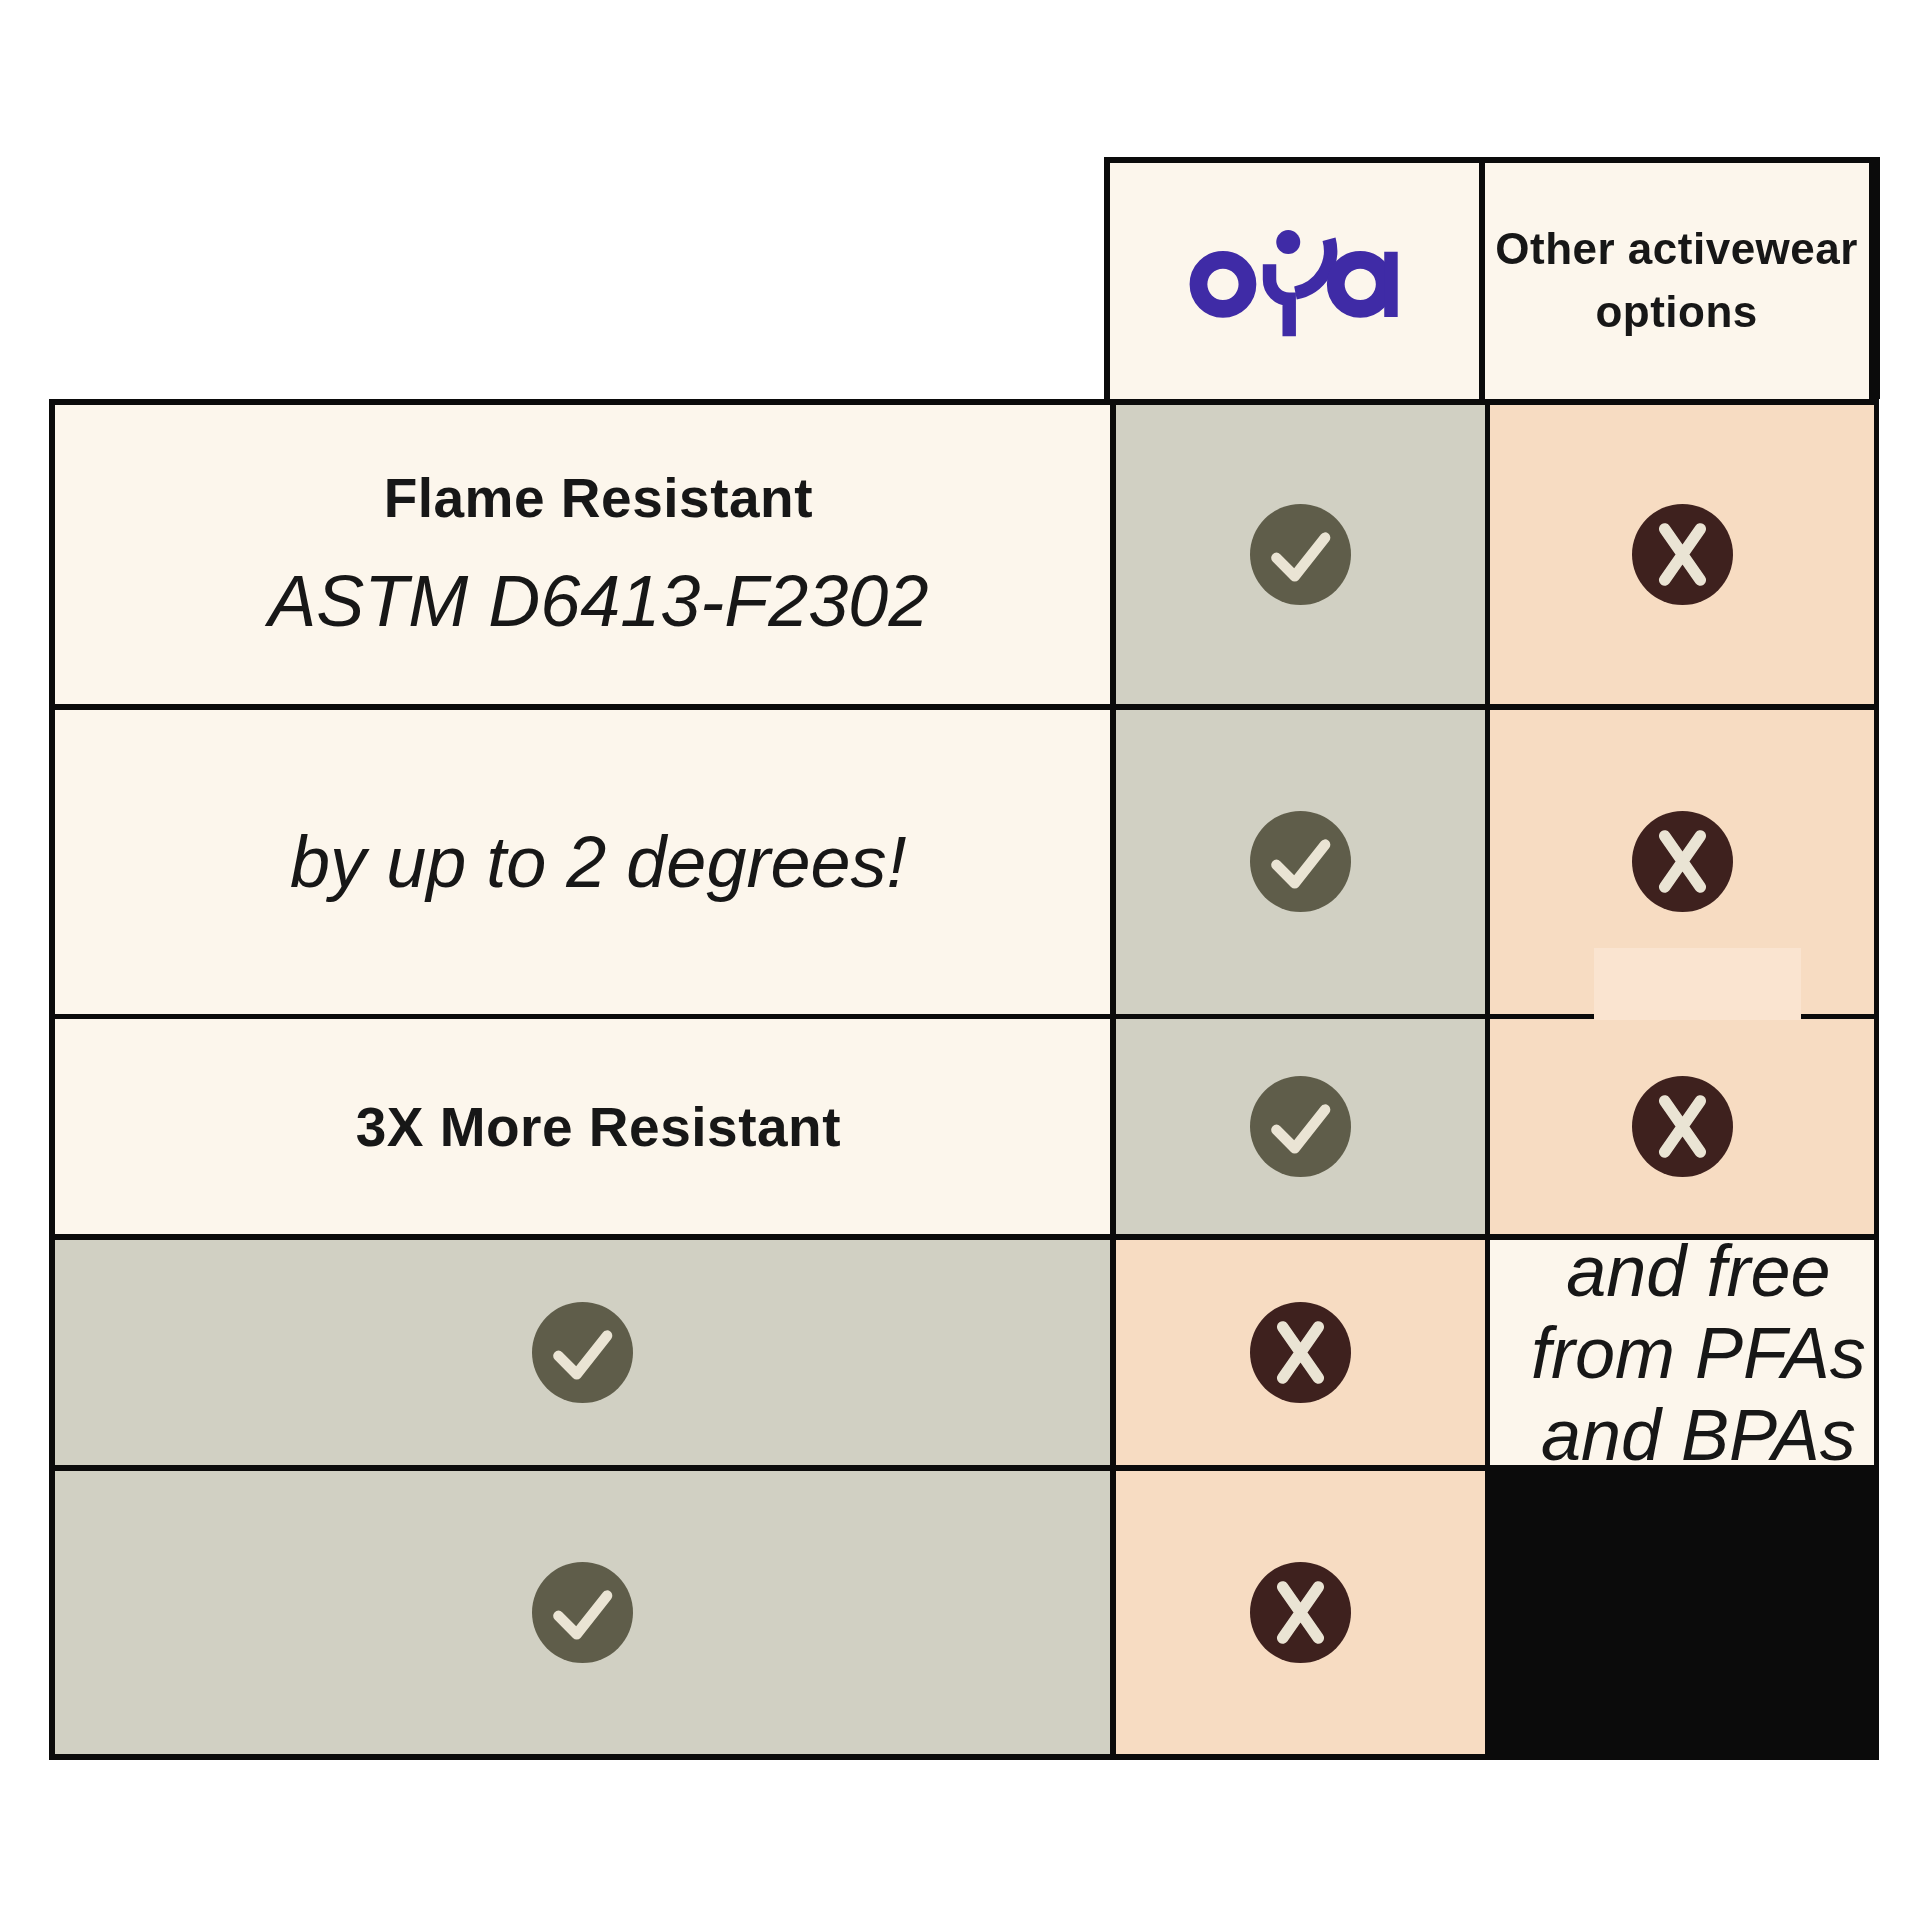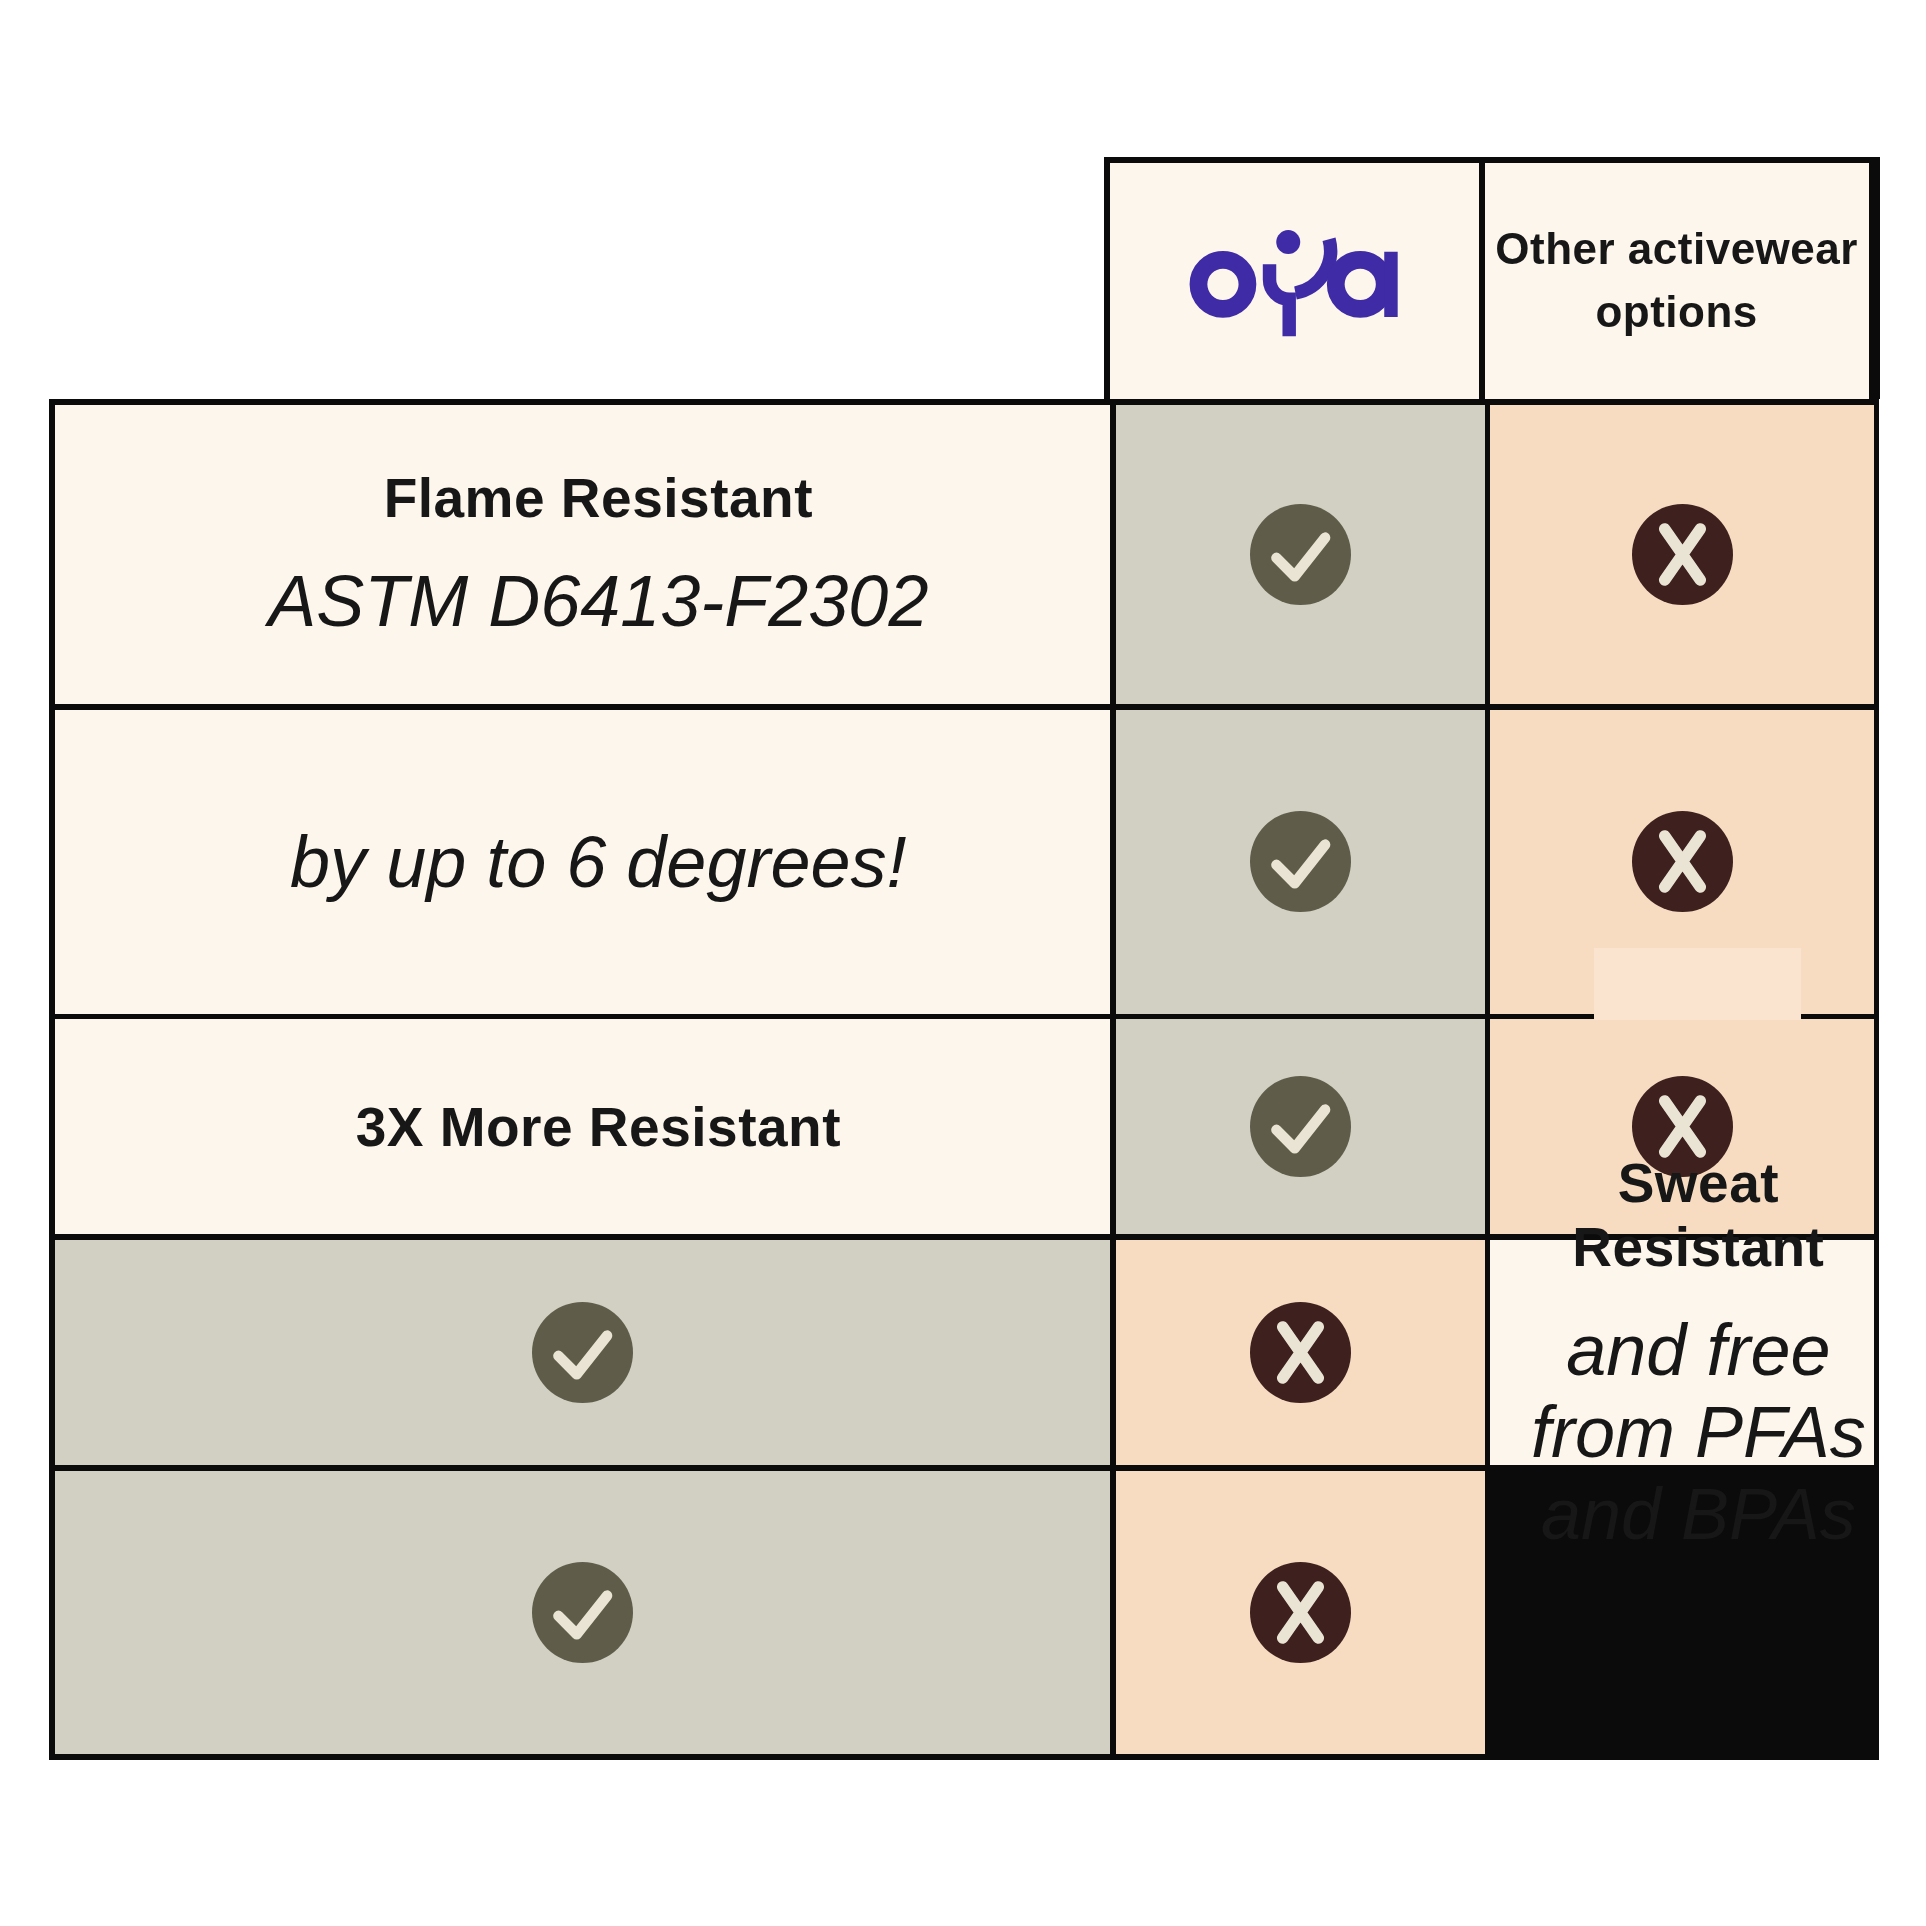--- a/index.html
+++ b/index.html
@@ -128,21 +128,21 @@
           <path d="M55 112 L93 150 L156 70" fill="none" stroke="#eae4d4" stroke-width="22" stroke-linecap="round" stroke-linejoin="round"></path>
         </svg>
       </div>
       <div class="cell other-cell">
         <svg width="101" height="101" viewBox="0 0 210 210">
           <circle cx="105" cy="105" r="105" fill="#3e211e"></circle>
           <path d="M68 52 L142 158 M142 52 L68 158" fill="none" stroke="#eae4d4" stroke-width="24" stroke-linecap="round"></path>
         </svg>
       </div>
       <div class="cell feature-cell">
-        <div class="feature-subtitle">by up to 6 degrees!</div>
+        <div class="feature-subtitle">by up to 2 degrees!</div>
       </div>
       <div class="cell brand-cell">
         <svg width="101" height="101" viewBox="0 0 210 210">
           <circle cx="105" cy="105" r="105" fill="#5f5d4a"></circle>
           <path d="M55 112 L93 150 L156 70" fill="none" stroke="#eae4d4" stroke-width="22" stroke-linecap="round" stroke-linejoin="round"></path>
         </svg>
       </div>
       <div class="cell other-cell">
         <svg width="101" height="101" viewBox="0 0 210 210">
           <circle cx="105" cy="105" r="105" fill="#3e211e"></circle>
@@ -170,21 +170,20 @@
           <path d="M55 112 L93 150 L156 70" fill="none" stroke="#eae4d4" stroke-width="22" stroke-linecap="round" stroke-linejoin="round"></path>
         </svg>
       </div>
       <div class="cell other-cell">
         <svg width="101" height="101" viewBox="0 0 210 210">
           <circle cx="105" cy="105" r="105" fill="#3e211e"></circle>
           <path d="M68 52 L142 158 M142 52 L68 158" fill="none" stroke="#eae4d4" stroke-width="24" stroke-linecap="round"></path>
         </svg>
       </div>
       <div class="cell feature-cell">
-        <div class="feature-title">Sweat Resistant</div>
         <div class="feature-subtitle">and free from PFAs and BPAs</div>
       </div>
       <div class="cell brand-cell">
         <svg width="101" height="101" viewBox="0 0 210 210">
           <circle cx="105" cy="105" r="105" fill="#5f5d4a"></circle>
           <path d="M55 112 L93 150 L156 70" fill="none" stroke="#eae4d4" stroke-width="22" stroke-linecap="round" stroke-linejoin="round"></path>
         </svg>
       </div>
       <div class="cell other-cell">
         <svg width="101" height="101" viewBox="0 0 210 210">

